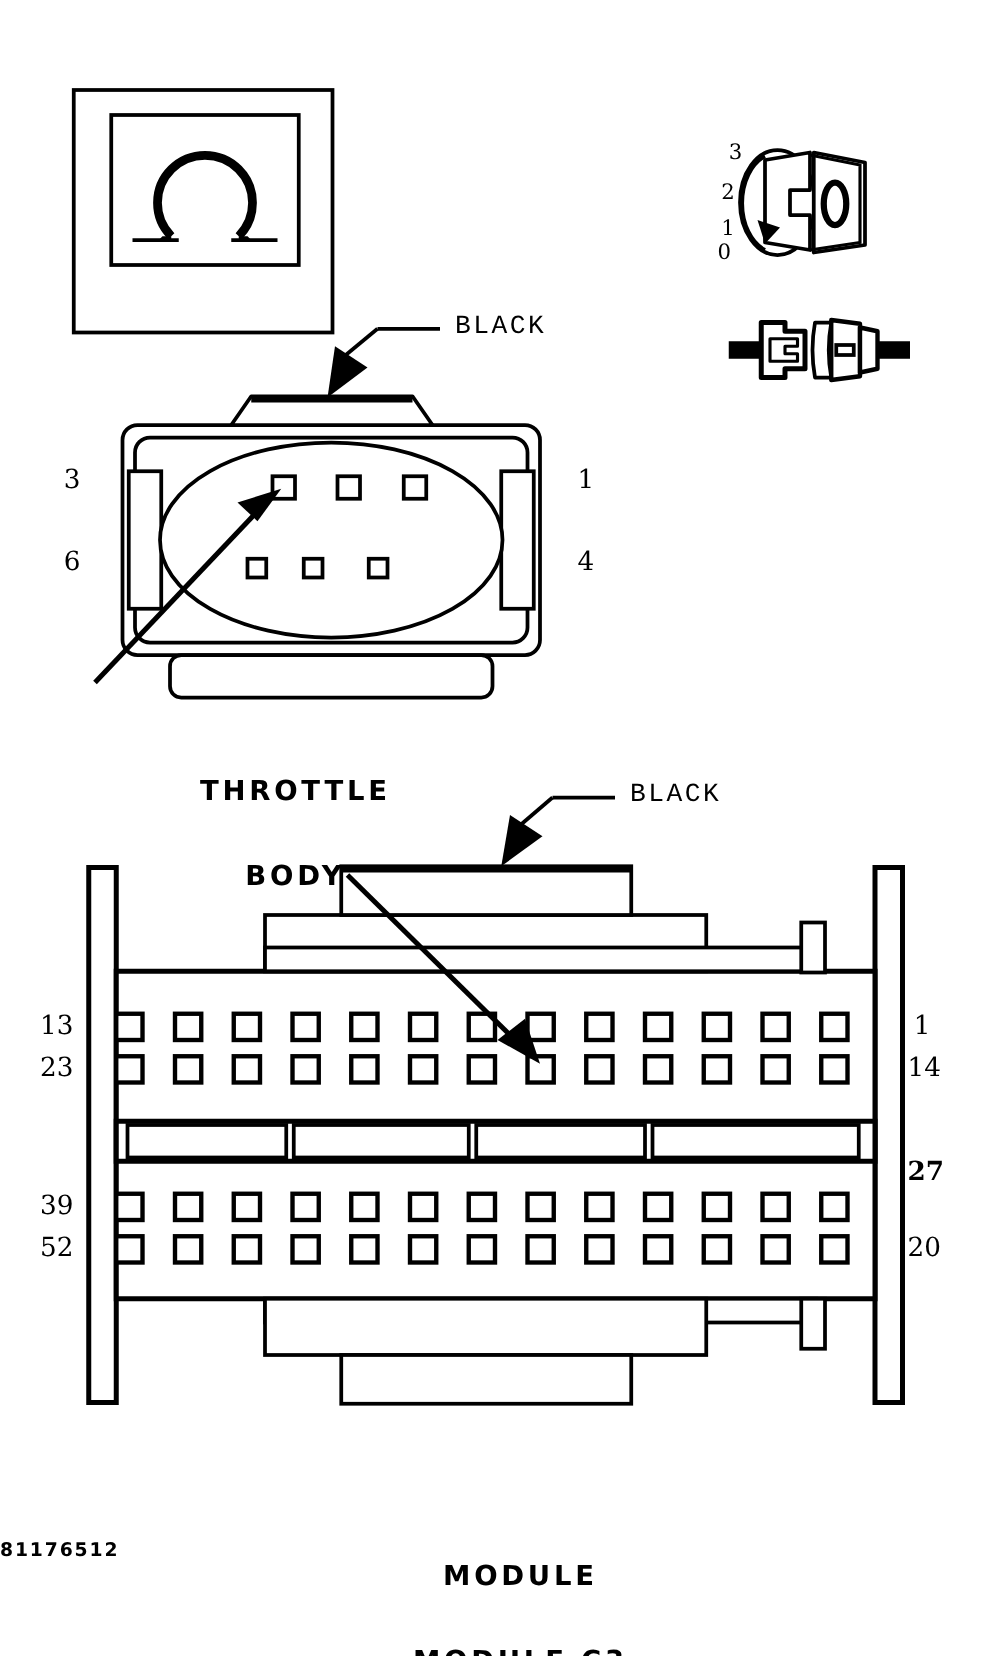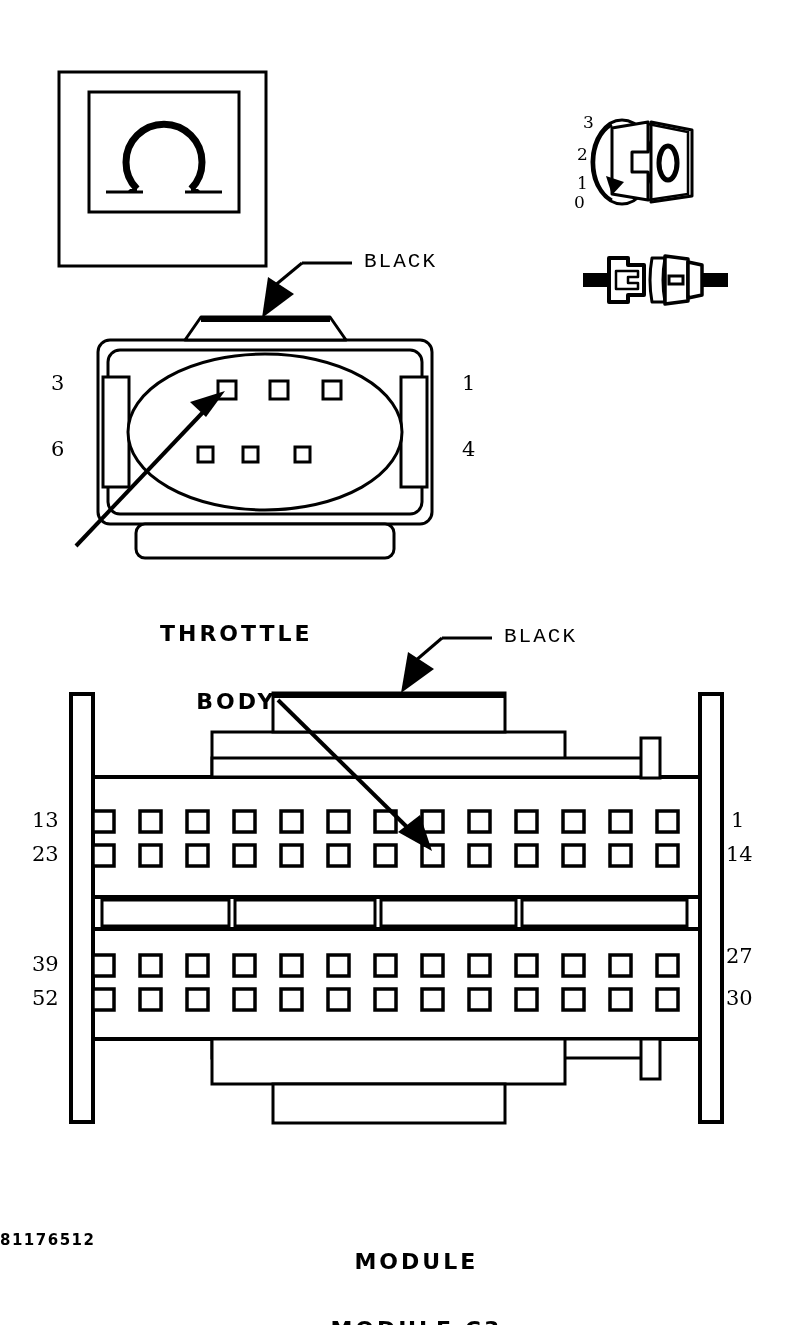--- a/index.html
+++ b/index.html
@@ -275,22 +275,22 @@
     <span>BODY</span>
   </div>
 
   <div class="lbl" style="left:32px; top:808px;">13</div>
   <div class="lbl" style="left:32px; top:842px;">23</div>
   <div class="lbl" style="left:32px; top:952px;">39</div>
   <div class="lbl" style="left:32px; top:986px;">52</div>
 
   <div class="lbl" style="left:731px; top:808px;">1</div>
   <div class="lbl" style="left:726px; top:842px;text-align:right;">14</div>
-  <div class="lbl" style="left:726px; top:944px;">27</div>
-  <div class="lbl" style="left:726px; top:986px;">30</div>
+  <div class="lbl" style="left:726px; top:924px;font-weight:bold;">27</div>
+  <div class="lbl" style="left:726px; top:986px;">20</div>
 
   <div class="cap cap-pcm">
     <br>
     <span>MODULE</span><br>
     <span>MODULE C3</span>
   </div>
 
   <div class="cap cap-partno">81176512</div>
 
 </div>

